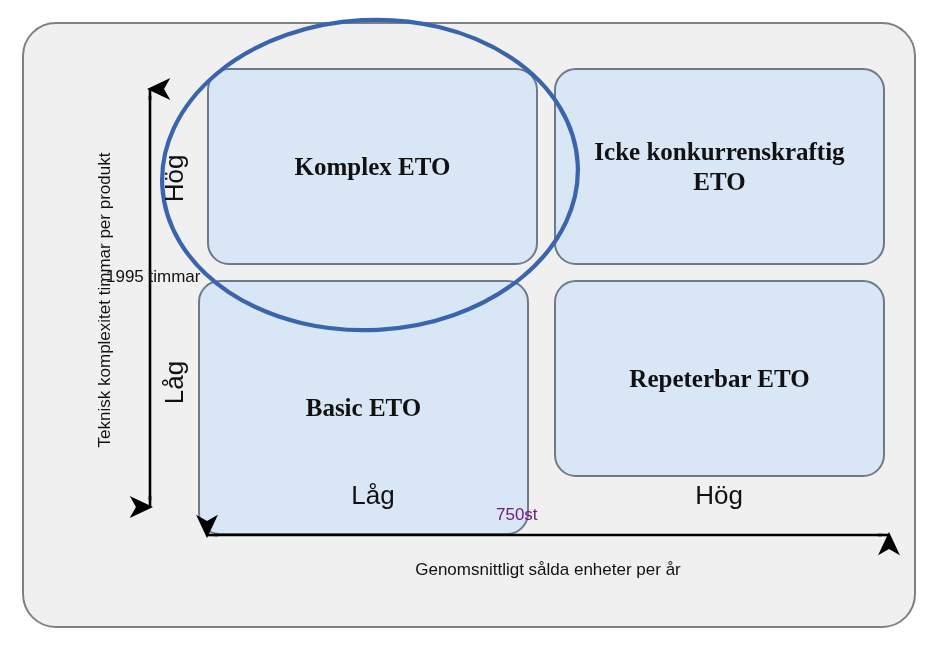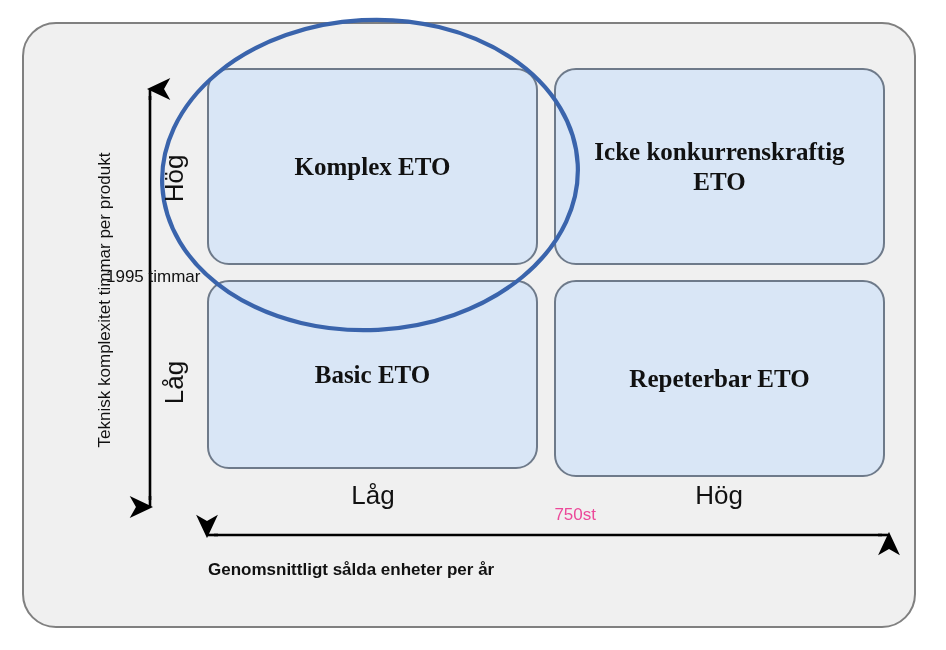--- a/index.html
+++ b/index.html
@@ -46,21 +46,21 @@
     text-align: center;
     font-family: "Liberation Serif", serif;
     font-weight: bold;
     font-size: 25px;
     color: #111111;
     line-height: 1.18;
     padding: 4px 14px;
   }
   .quad-tl { left: 207px; top: 68px;  width: 331px; height: 197px; }
   .quad-tr { left: 554px; top: 68px;  width: 331px; height: 197px; }
-  .quad-bl { left: 207px; top: 280px; width: 331px; height: 189px; text-align: center; }
+  .quad-bl { left: 198px; top: 280px; width: 331px; height: 255px; text-align: center; }
   .quad-br { left: 554px; top: 280px; width: 331px; height: 197px; }
 
   
   .ellipse-layer {
     position: absolute;
     left: 0; top: 0;
     width: 946px; height: 650px;
     pointer-events: none;
   }
 
@@ -116,34 +116,34 @@
   }
   .x-level-lag { left: 288px; width: 170px; }
   .x-level-hog { left: 634px; width: 170px; }
 
   
   .x-threshold-label {
     position: absolute;
     left: 496px;
     top: 505px;
     width: 100px;
-    text-align: right;
-    font-size: 17px;
-    color: #ec4899;
+    text-align: left;
+    font-size: 17px;
+    color: #701a75;
   }
 
   
   .x-axis-title {
     position: absolute;
     left: 208px;
     top: 560px;
     width: 680px;
-    font-size: 17px;
-    color: #111111;
-    font-weight: bold;
+    text-align: center;
+    font-size: 17px;
+    color: #111111;
   }
 </style>
 </head>
 <body>
 
 <div id="diagram-root">
 
   <div class="outer-frame"></div>
 
   <div class="quad quad-tr">

